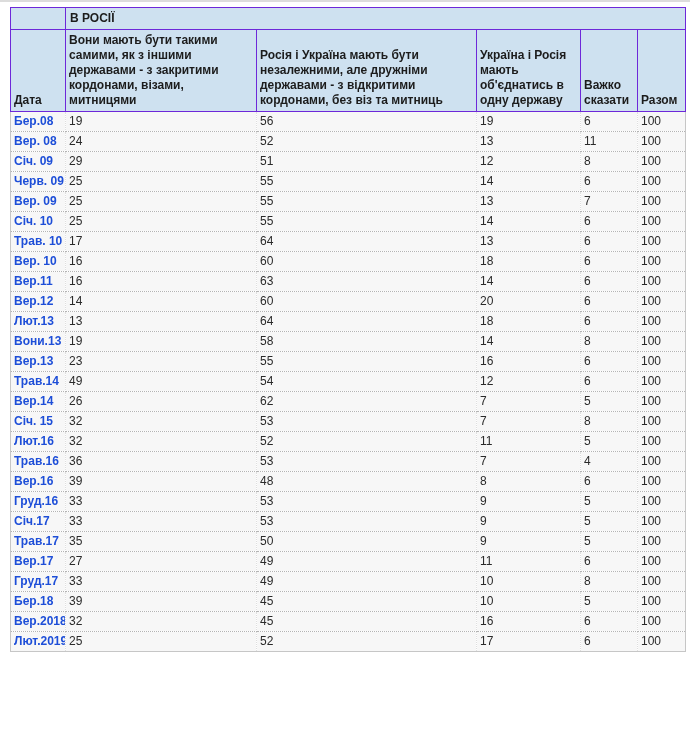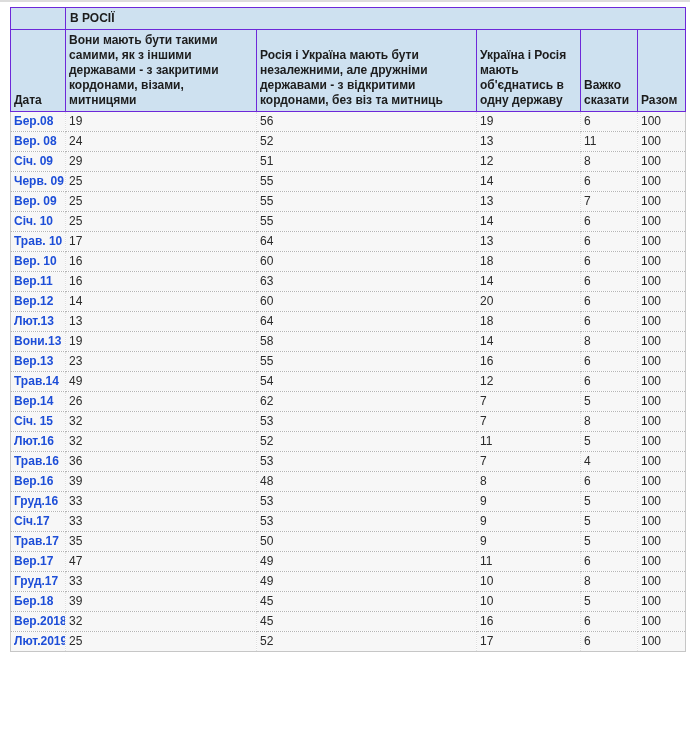--- a/index.html
+++ b/index.html
@@ -259,21 +259,21 @@
       <tr>
         <td class="date">Трав.17</td>
         <td>35</td>
         <td>50</td>
         <td>9</td>
         <td>5</td>
         <td>100</td>
       </tr>
       <tr>
         <td class="date">Вер.17</td>
-        <td>47</td>
+        <td>27</td>
         <td>49</td>
         <td>11</td>
         <td>6</td>
         <td>100</td>
       </tr>
       <tr>
         <td class="date">Груд.17</td>
         <td>33</td>
         <td>49</td>
         <td>10</td>

